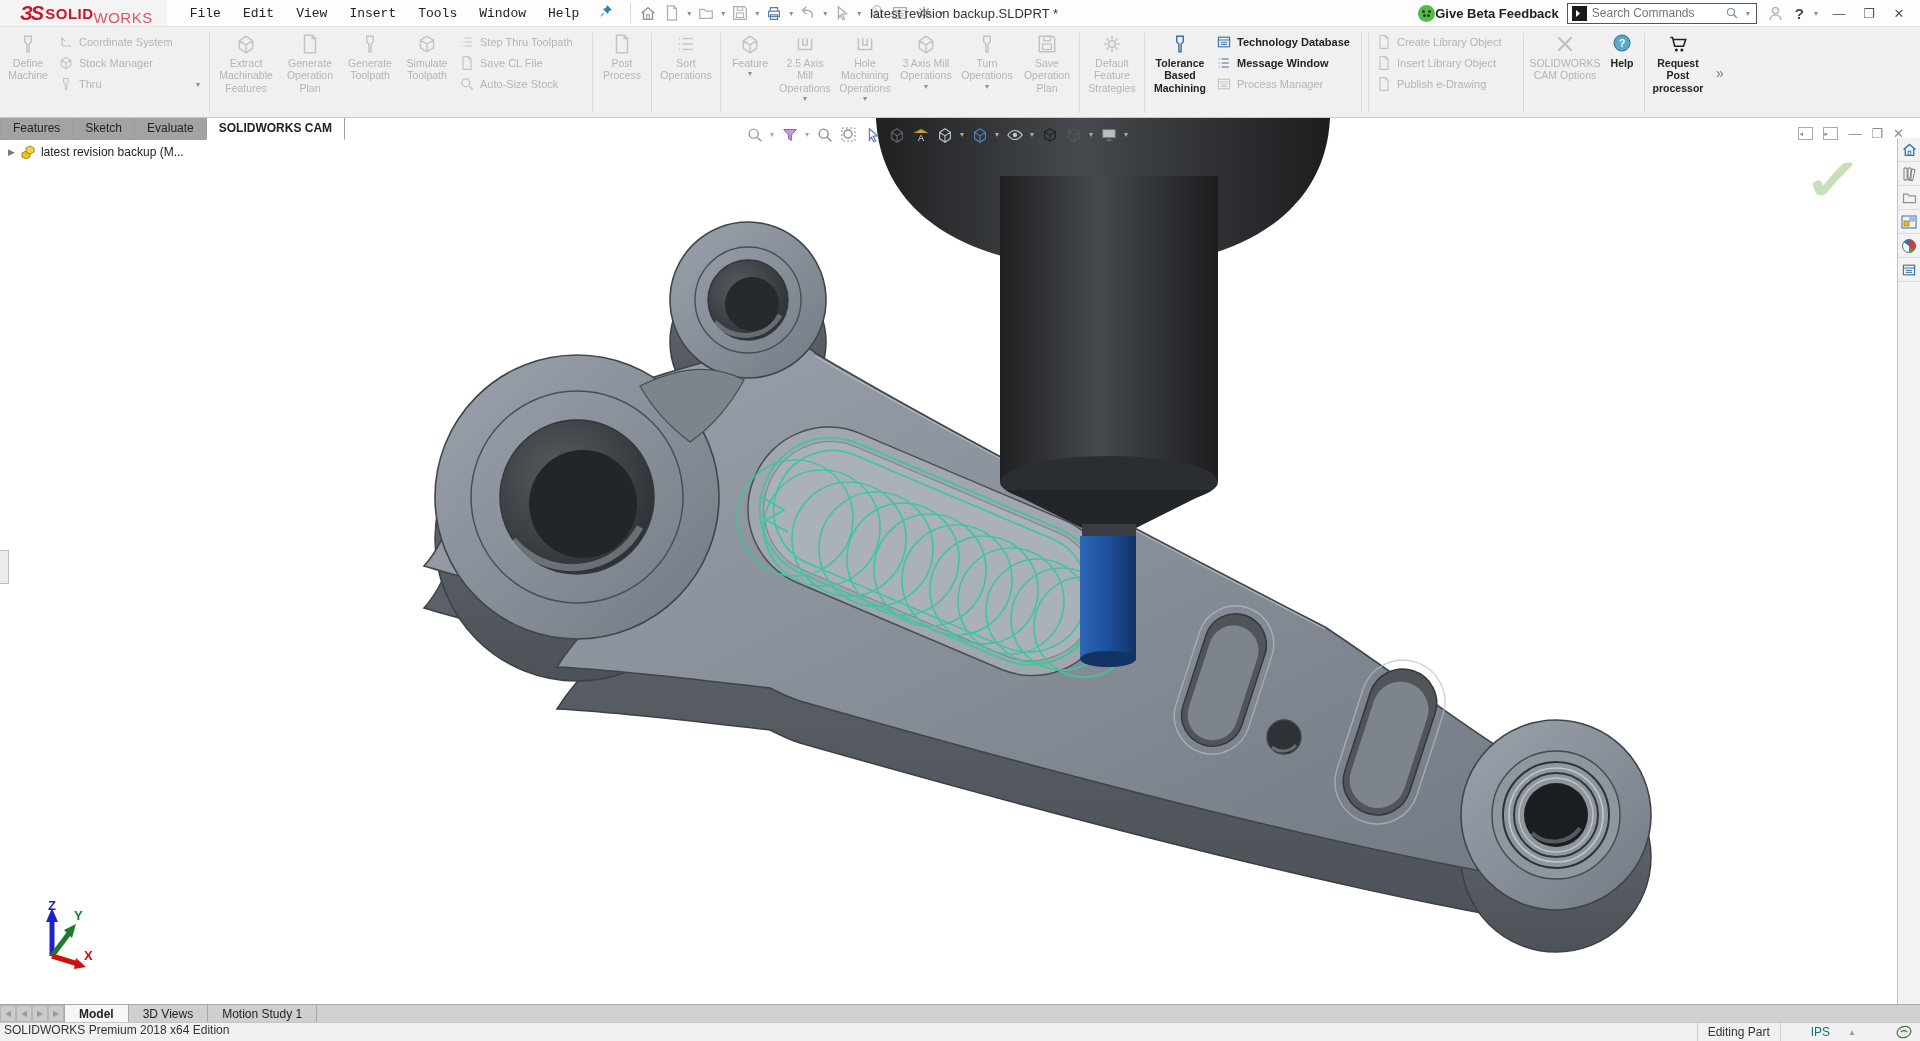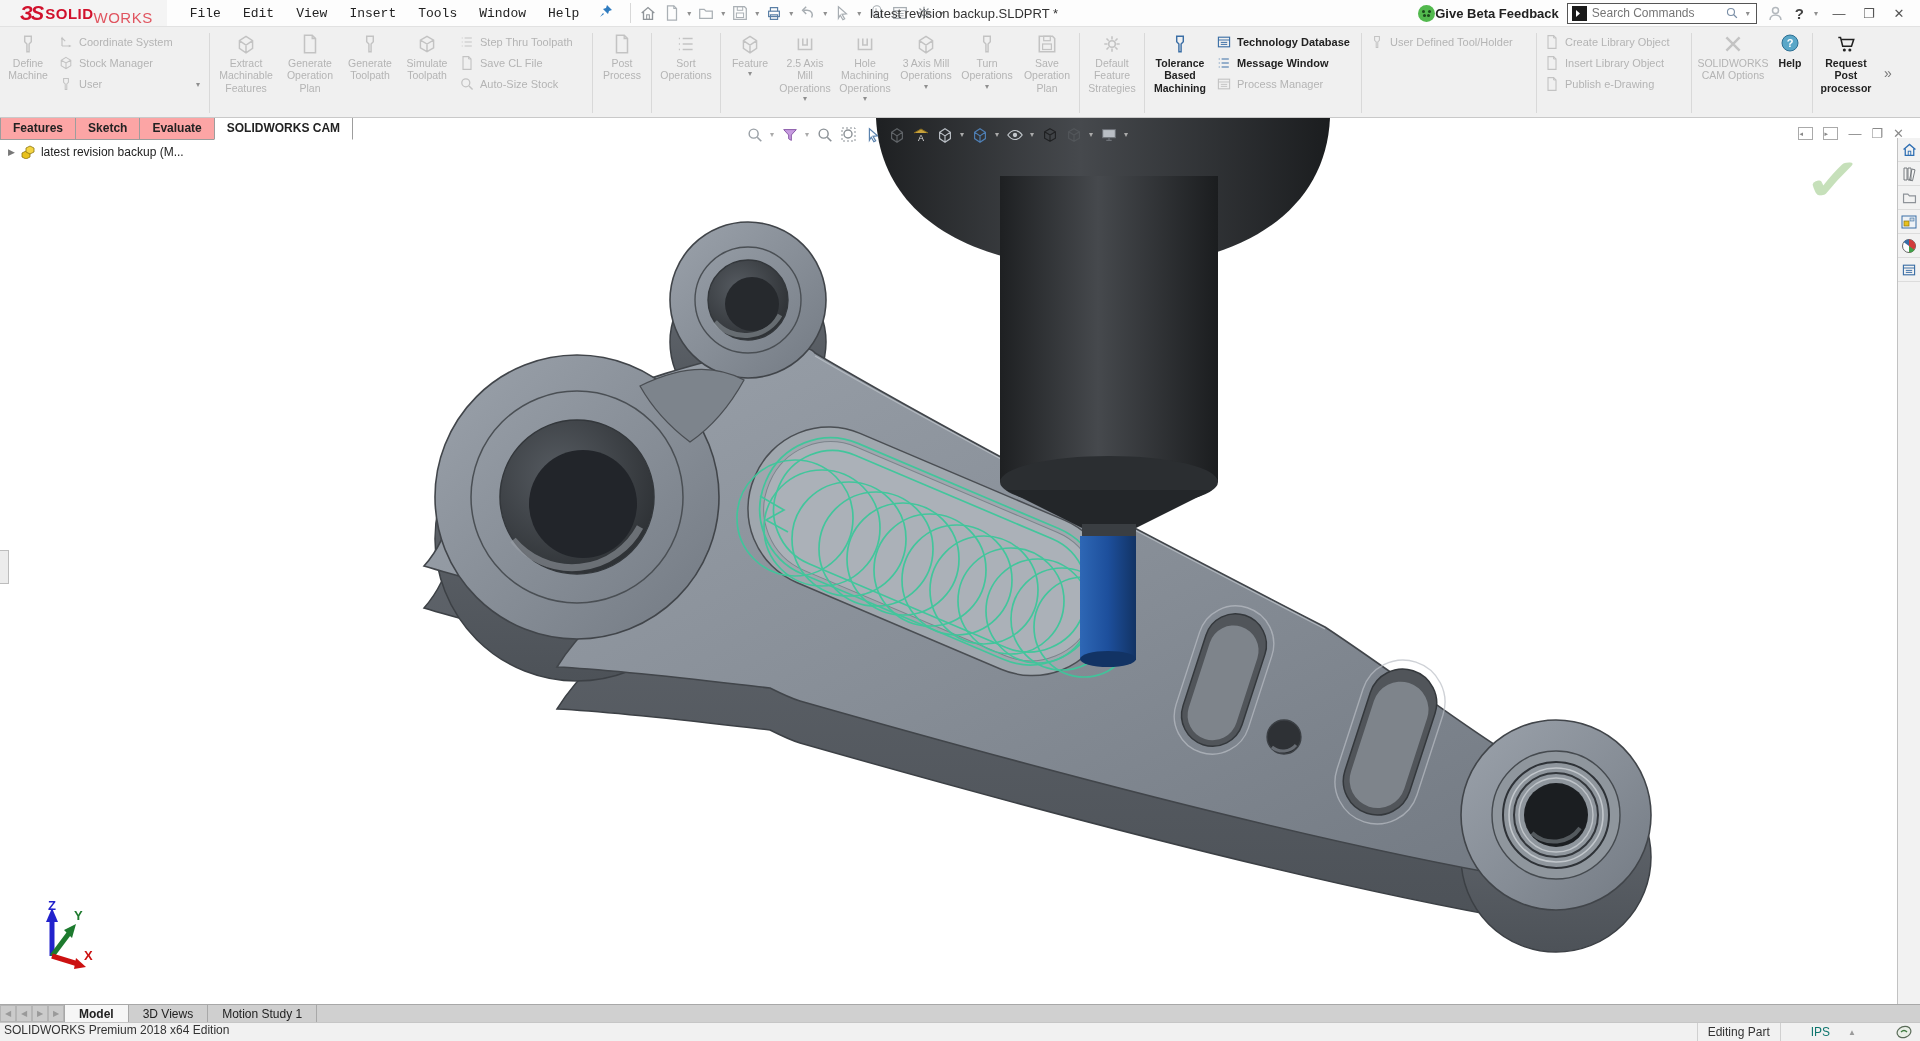--- a/index.html
+++ b/index.html
@@ -43,22 +43,22 @@
   .disabled .ric { color:#c3c3c3 !important; }
   .rstack { display:flex; flex-direction:column; justify-content:flex-start; padding:3px 4px; gap:1px; }
   .ritem { display:flex; align-items:center; gap:5px; height:20px; font-size:11px; color:#444; white-space:nowrap; }
   .ritem.disabled { color:#b4b4b4; }
   .ritem .ric { flex:0 0 auto; }
   .overflow-ch { align-self:center; font-size:14px; color:#777; padding:0 8px; }
 
   
   .workspace { flex:1 1 auto; position:relative; background:#fff; }
   .cm-tabs { position:absolute; left:0; top:0; display:flex; z-index:6; height:22px; }
-  .cm-tab { background:#fca5a5; border:1px solid #9d9d9d; border-top:none; font-size:12px; color:#222;
-    padding:3px 12px 4px 12px; margin-right:-1px;font-weight:bold; }
+  .cm-tab { background:#a3a3a3; border:1px solid #9d9d9d; border-top:none; font-size:12px; color:#222;
+    padding:3px 12px 4px 12px; margin-right:-1px; }
   .cm-tab.active { background:#fff; font-weight:bold; border-bottom:1px solid #fff; }
 
   
   .scene { position:absolute; left:0; top:0; }
   .tree { position:absolute; left:8px; top:27px; display:flex; align-items:center; gap:5px; z-index:5;
     font-size:12px; color:#222; }
   .tree .arrow { color:#777; font-size:9px; }
   .hud { position:absolute; left:744px; top:6px; display:flex; align-items:center; gap:3px; z-index:5; }
   .hudi { width:21px; height:21px; display:flex; align-items:center; justify-content:center; }
   .hud .dd { color:#aaa; }
@@ -311,21 +311,21 @@
       <div class="ritem disabled">
         <svg class="ric" width="16" height="16" color="#c3c3c3">
             <use href="#ic-hex"></use>
           </svg>
           <span>Stock Manager</span>
         </div>
       <div class="ritem disabled">
         <svg class="ric" width="16" height="16" color="#c3c3c3">
             <use href="#ic-tool"></use>
           </svg>
-          <span>User</span>
+          <span>Thru</span>
         <span class="dd" style="margin-left:auto">▾</span>
         </div>
     </div>
     <div class="rdiv"></div>
     <div class="rbtn disabled" style="width:66px">
       <svg class="ric" width="22" height="22" color="#c3c3c3">
           <use href="#ic-cube"></use>
         </svg>
       <span class="rlabel">Extract Machinable Features</span>
     </div>
@@ -451,28 +451,20 @@
         <span style="font-weight:bold;color:#222">Message Window</span>
         </div>
       <div class="ritem disabled">
         <svg class="ric" width="16" height="16" color="#c3c3c3">
             <use href="#ic-window"></use>
           </svg>
         <span>Process Manager</span>
         </div>
     </div>
     <div class="rdiv"></div>
-    <div class="rstack" style="width:168px">
-      <div class="ritem disabled">
-        <svg class="ric" width="16" height="16" color="#c3c3c3">
-            <use href="#ic-tool"></use>
-          </svg>
-        <span>User Defined Tool/Holder</span>
-        </div>
-    </div>
     <div class="rdiv"></div>
     <div class="rstack" style="width:148px">
       <div class="ritem disabled">
         <svg class="ric" width="16" height="16" color="#c3c3c3">
             <use href="#ic-doc"></use>
           </svg>
           <span>Create Library Object</span>
         </div>
       <div class="ritem disabled">
         <svg class="ric" width="16" height="16" color="#c3c3c3">

